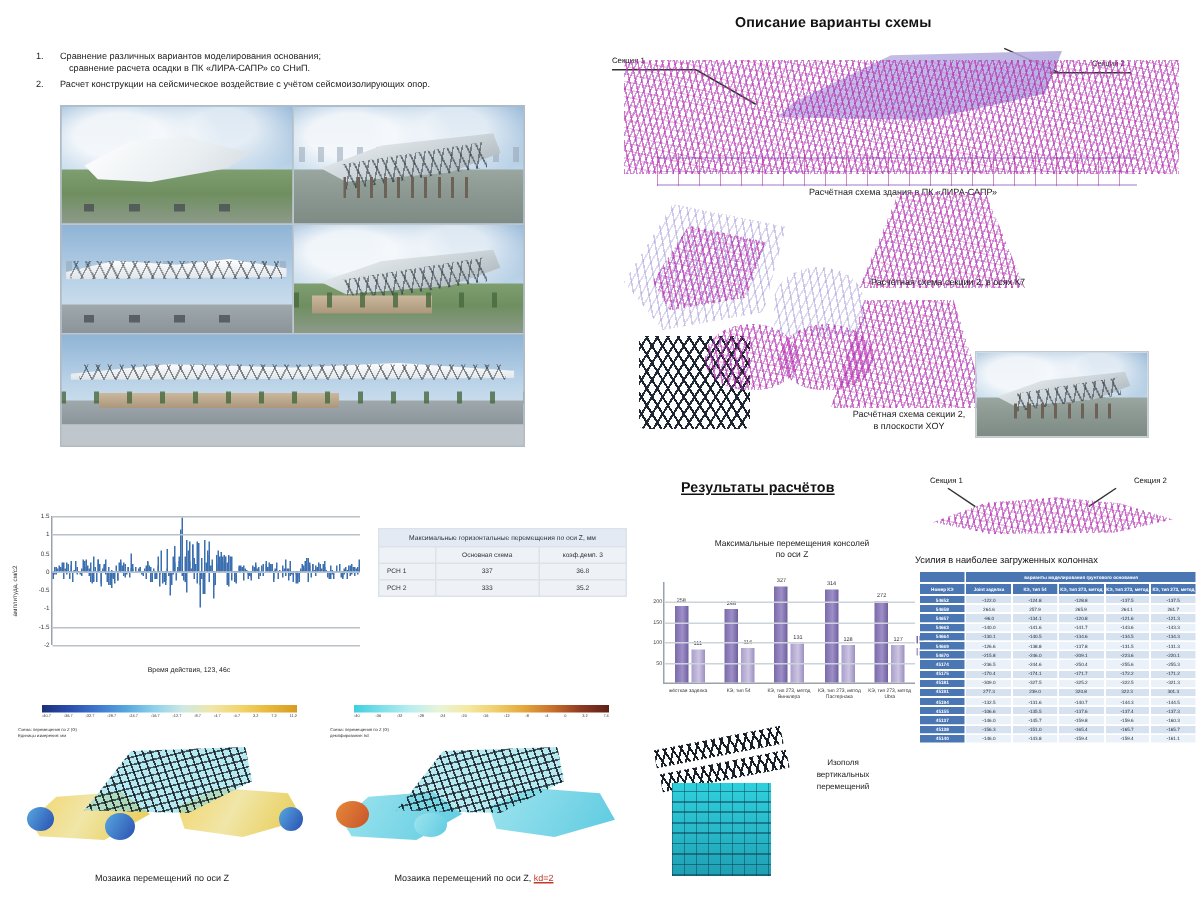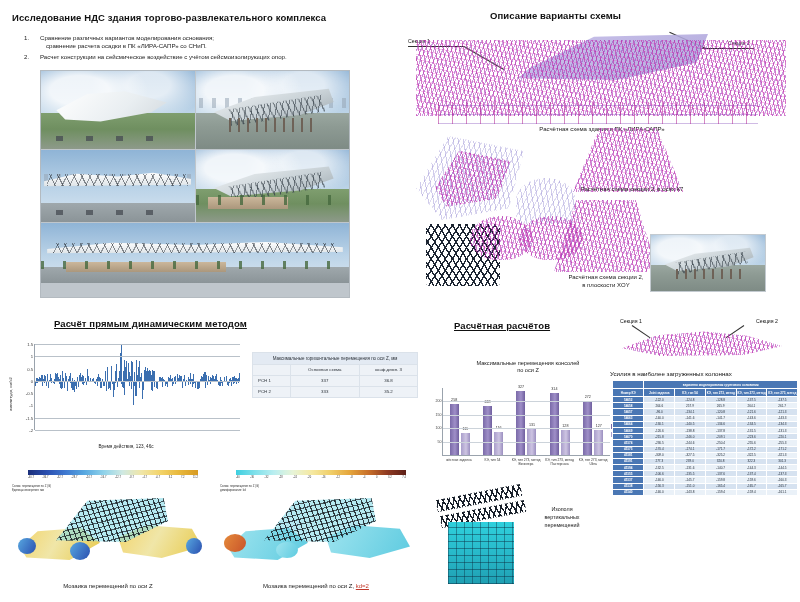--- a/index.html
+++ b/index.html
@@ -229,21 +229,20 @@
   .bigtbl tbody tr:nth-child(even) td { background: #eaf1f8; }
   .bigtbl tbody tr:nth-child(odd) td:first-child,
   .bigtbl tbody tr:nth-child(even) td:first-child { background: #4a77b4; }
 </style>
 </head>
 <body>
 
 <div class="slide">
 
   <div id="secA">
-    <div class="title h-title">Исследование НДС здания торгово-развлекательного комплекса</div>
     <ul class="bullets">
       <li>
         <span class="num">1.</span>
         <span>Сравнение различных вариантов моделирования основания;</span>
         <span class="sub">сравнение расчета осадки в ПК «ЛИРА-САПР» со СНиП.</span>
       </li>
       <li>
         <span class="num">2.</span>
         <span>Расчет конструкции на сейсмическое воздействие с учётом сейсмоизолирующих опор.</span>
       </li>
@@ -326,21 +325,20 @@
     <div class="photo-small" style="left:252px; top:228px;">
       <div class="sky clouds"></div>
       <div class="ground"></div>
       <div class="roofB"></div>
       <div class="truss"></div>
       <div class="piers"></div>
     </div>
   </div>
 
   <div id="secC">
-    <div class="title h-title underline">Расчёт прямым динамическим методом</div>
 
     <div class="accel-box">
       <div class="ylabel-rot">амплитуда, см/с2</div>
       <div class="accel-plot" id="accelPlot">
         <div class="wave" id="accelWave">
             <i style="left: 0%; top: 42.8571%; height: 6.36969%;"></i>
             <i style="left: 0.30303%; top: 42.8571%; height: 2.72399%;"></i>
             <i style="left: 0.606061%; bottom: 57.1429%; height: 3.0085%;"></i>
             <i style="left: 0.909091%; top: 42.8571%; height: 2.27294%;"></i>
             <i style="left: 1.21212%; bottom: 57.1429%; height: 3.44977%;"></i>
@@ -777,21 +775,21 @@
         <div class="plate cyan" style="left:54px; top:48px; width:22px; height:16px; border-radius:50%;"></div>
         <div class="frame-mesh" style="left:42px; top:4px; width:112px; height:44px; clip-path: polygon(6% 78%, 28% 6%, 96% 0%, 100% 52%, 62% 100%, 0% 96%);"></div>
       </div>
       <div class="mosaic-cap cap">
         <span>Мозаика перемещений по оси Z, </span><span class="kd">kd=2</span>
       </div>
     </div>
   </div>
 
   <div id="secE">
-    <div class="title h-title underline">Расчётная расчётов</div>
+    <div class="title h-title underline">Результаты расчётов</div>
 
     <div class="fem-top-right">
       <div class="lbl" style="left:6px; top:0px;">Секция 1</div>
       <div class="lbl" style="left:142px; top:0px;">Секция 2</div>
       <div class="leader" style="left:18px; top:7px; width:22px; transform: rotate(34deg);"></div>
       <div class="leader" style="left:130px; top:7px; width:22px; transform: rotate(146deg);"></div>
       <div class="fem"></div>
     </div>
 
     <div class="res-sub">

